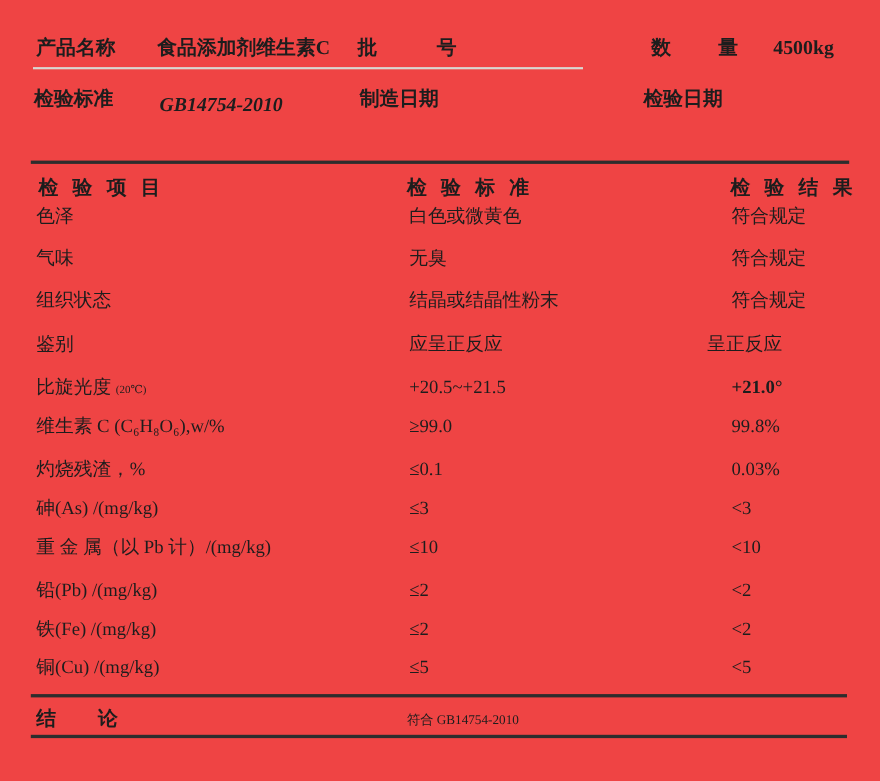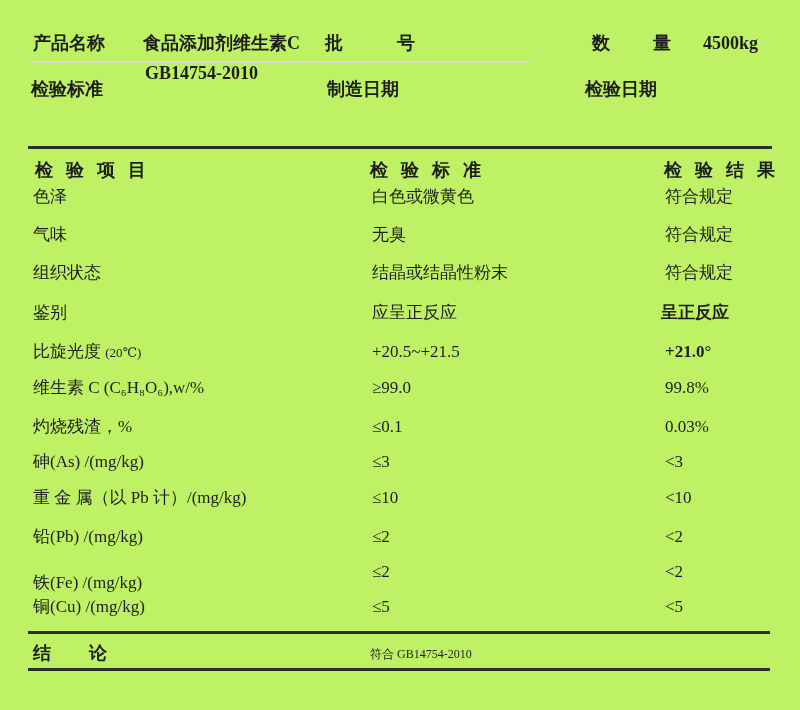--- a/index.html
+++ b/index.html
@@ -1,50 +1,50 @@
 <!DOCTYPE html>
 <html><head>
 <meta charset="utf-8">
 <style>
   html,body{margin:0;padding:0;}
   .page{
     position:relative;
     width:800px;height:710px;
-    background:#bef264;
+    background:#ef4444;
     font-family:"Liberation Serif","DejaVu Serif",serif;
     color:#1d1d1d;
     overflow:hidden;
   }
   .abs{position:absolute;white-space:nowrap;line-height:26px;}
   .lbl{font-size:18px;font-weight:700;}
   .val{font-size:18px;font-weight:600;}
   .th{font-size:18px;font-weight:700;letter-spacing:13px;}
   .cell{font-size:17px;font-weight:500;}
-  .note{font-size:13px;font-weight:500;}
+  .note{font-size:10px;font-weight:500;}
   .rule{position:absolute;background:#2d2d2d;}
   .rule-faint{position:absolute;background:#d9d8d2;}
   .ls-batch{letter-spacing:54px;}
   .ls-qty{letter-spacing:43px;}
   .ls-concl{letter-spacing:38px;}
 </style>
 </head>
 <body>
 
 <div class="page">
 
   <span class="abs lbl" style="left:33px;top:30px;">产品名称</span>
   <span class="abs val" style="left:143px;top:30px;">食品添加剂维生素C</span>
   <span class="abs lbl ls-batch" style="left:325px;top:30px;">批号</span>
   <span class="abs lbl ls-qty" style="left:592px;top:30px;">数量</span>
   <span class="abs val" style="left:703px;top:30px;">4500kg</span>
 
   <div class="rule-faint" style="left:30px;top:61px;width:500px;height:2px;"></div>
 
   <span class="abs lbl" style="left:31px;top:76px;">检验标准</span>
-  <span class="abs val" style="left:145px;top:60px;">GB14754-2010</span>
+  <span class="abs val" style="left:145px;top:82px;font-style:italic;">GB14754-2010</span>
   <span class="abs lbl" style="left:327px;top:76px;">制造日期</span>
   <span class="abs lbl" style="left:585px;top:76px;">检验日期</span>
 
   <div class="rule" style="left:28px;top:146px;width:744px;height:3px;"></div>
 
   <span class="abs th" style="left:35px;top:157px;">检验项目</span>
   <span class="abs th" style="left:370px;top:157px;">检验标准</span>
   <span class="abs th" style="left:664px;top:157px;">检验结果</span>
 
   <div class="abs" style="left:0;top:184px;">
@@ -58,21 +58,21 @@
     <span class="abs cell" style="left:665px;">符合规定</span>
   </div>
   <div class="abs" style="left:0;top:260px;">
     <span class="abs cell" style="left:33px;">组织状态</span>
     <span class="abs cell" style="left:372px;">结晶或结晶性粉末</span>
     <span class="abs cell" style="left:665px;">符合规定</span>
   </div>
   <div class="abs" style="left:0;top:300px;">
     <span class="abs cell" style="left:33px;">鉴别</span>
     <span class="abs cell" style="left:372px;">应呈正反应</span>
-    <span class="abs cell" style="left:661px;font-weight:bold;">呈正反应</span>
+    <span class="abs cell" style="left:643px;">呈正反应</span>
   </div>
   <div class="abs" style="left:0;top:339px;">
     <span class="abs cell" style="left:33px;"><span>比旋光度</span> <span class="note">(20℃)</span></span>
     <span class="abs cell" style="left:372px;">+20.5~+21.5</span>
     <span class="abs cell" style="left:665px;font-weight:bold;">+21.0°</span>
   </div>
   <div class="abs" style="left:0;top:375px;">
     <span class="abs cell" style="left:33px;">维生素 C  (C₆H₈O₆),w/%</span>
     <span class="abs cell" style="left:372px;">≥99.0</span>
     <span class="abs cell" style="left:665px;">99.8%</span>
@@ -91,21 +91,21 @@
     <span class="abs cell" style="left:33px;">重 金 属（以 Pb 计）/(mg/kg)</span>
     <span class="abs cell" style="left:372px;">≤10</span>
     <span class="abs cell" style="left:665px;">&lt;10</span>
   </div>
   <div class="abs" style="left:0;top:524px;">
     <span class="abs cell" style="left:33px;">铅(Pb) /(mg/kg)</span>
     <span class="abs cell" style="left:372px;">≤2</span>
     <span class="abs cell" style="left:665px;">&lt;2</span>
   </div>
   <div class="abs" style="left:0;top:559px;">
-    <span class="abs cell" style="left:33px;margin-top:11px;">铁(Fe) /(mg/kg)</span>
+    <span class="abs cell" style="left:33px;">铁(Fe) /(mg/kg)</span>
     <span class="abs cell" style="left:372px;">≤2</span>
     <span class="abs cell" style="left:665px;">&lt;2</span>
   </div>
   <div class="abs" style="left:0;top:594px;">
     <span class="abs cell" style="left:33px;">铜(Cu) /(mg/kg)</span>
     <span class="abs cell" style="left:372px;">≤5</span>
     <span class="abs cell" style="left:665px;">&lt;5</span>
   </div>
 
   <div class="rule" style="left:28px;top:631px;width:742px;height:3px;"></div>

